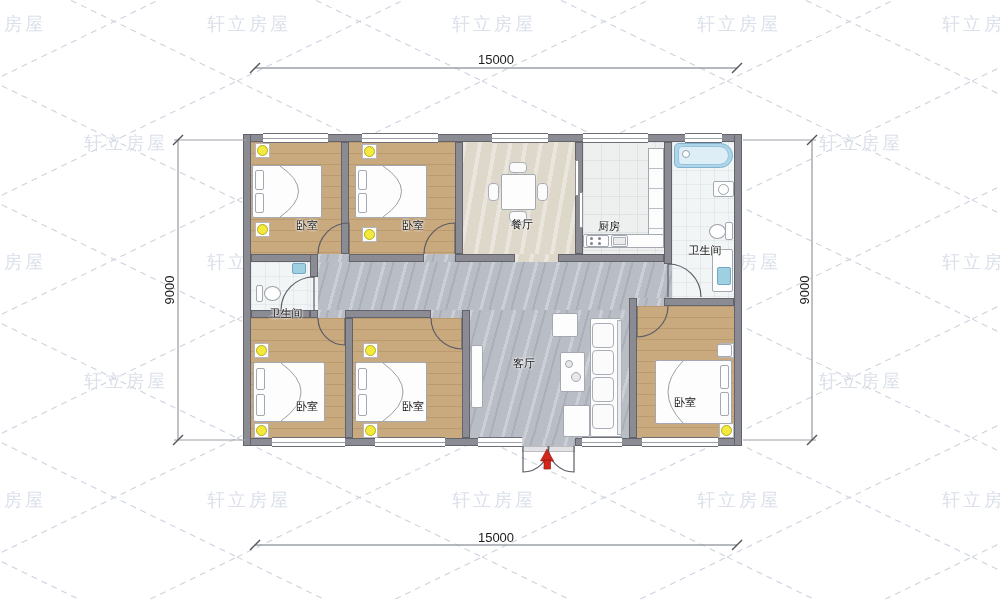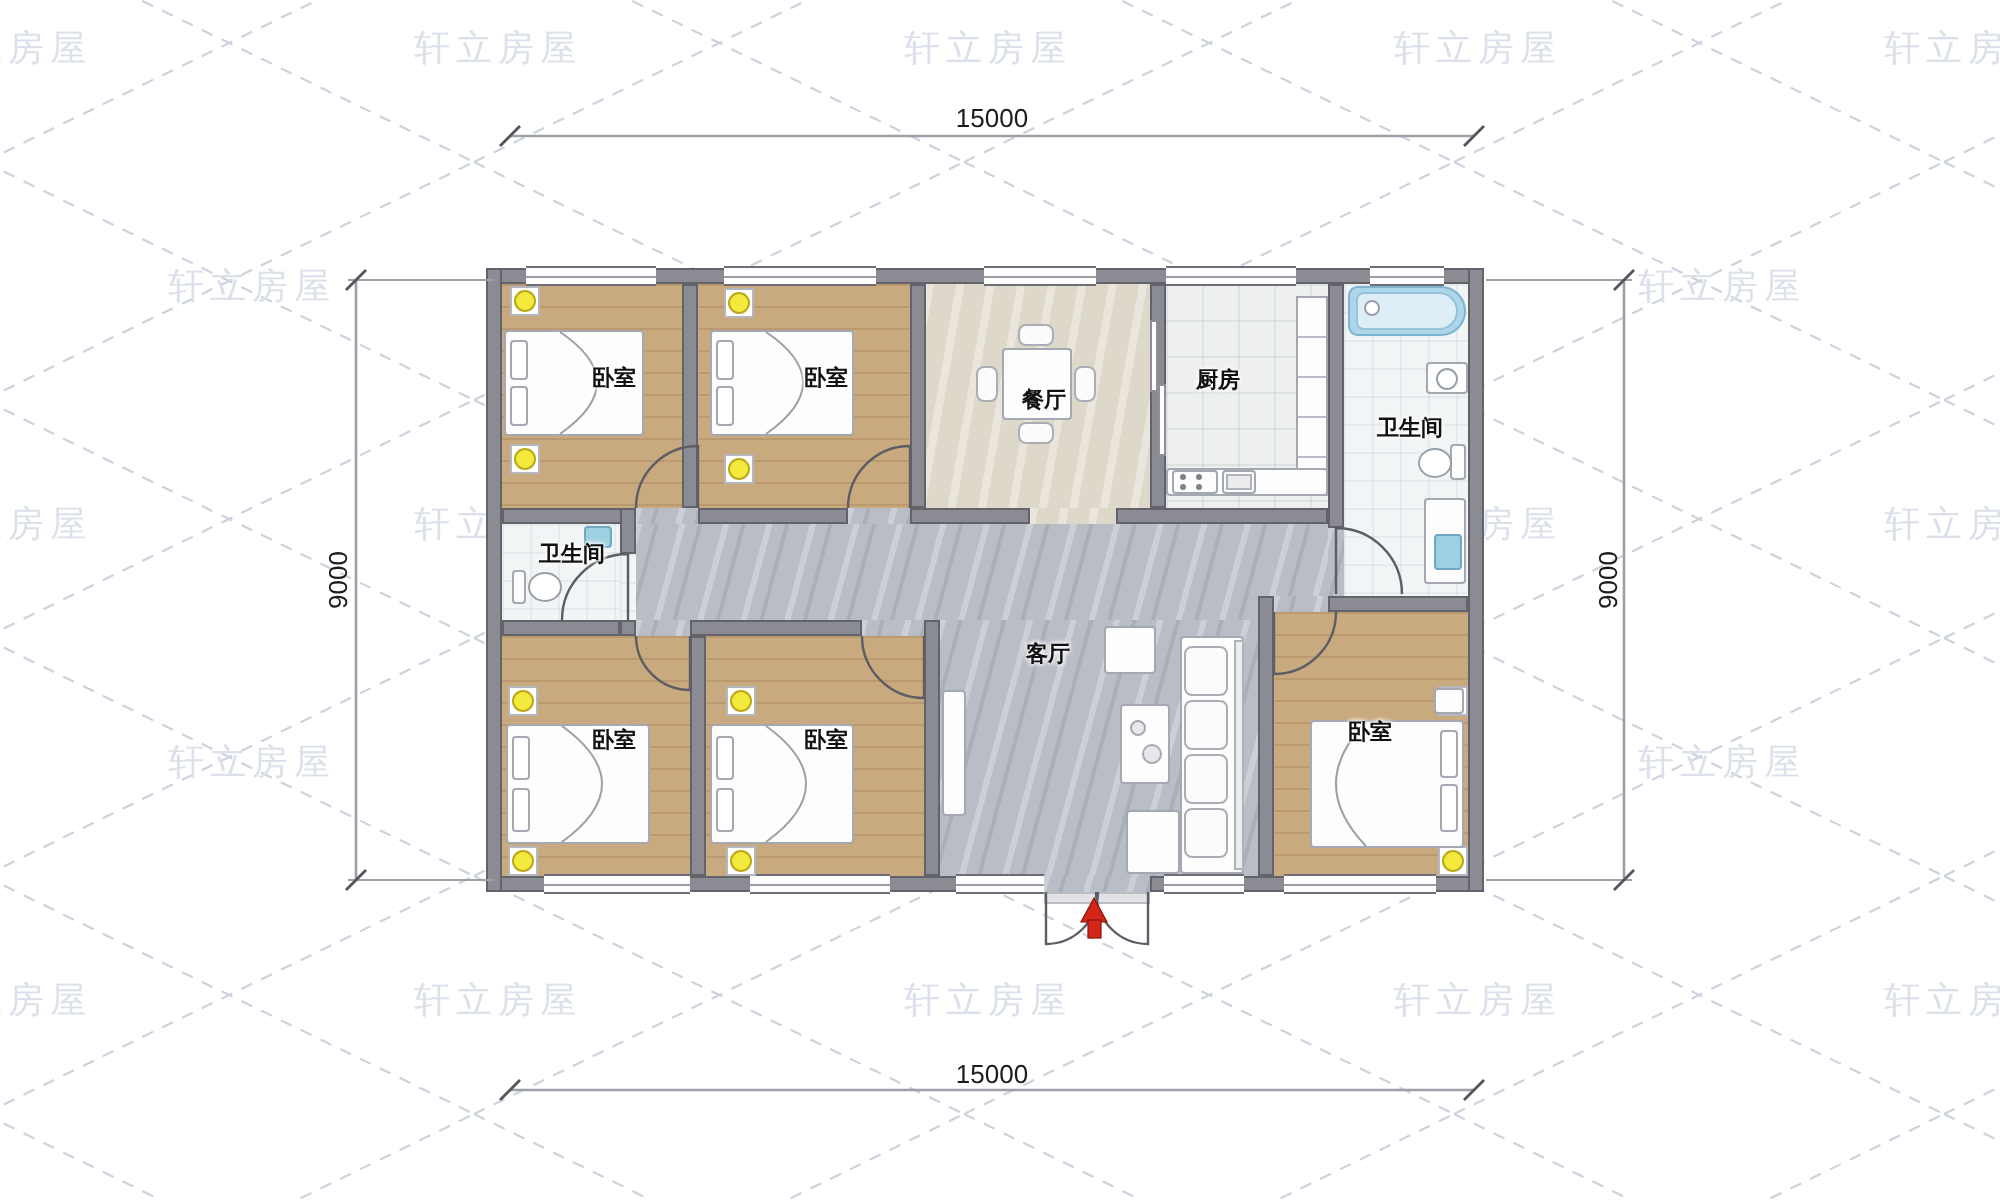--- a/index.html
+++ b/index.html
@@ -29,22 +29,22 @@
   .cush{background:#fbfbfc;border:1px solid #a9aeb6;border-radius:4px;}
   .tub{background:#aed6ea;border:1px solid #7fb2cf;border-radius:5px 13px 13px 5px;}
   .tub-in{background:#ddeef7;border:1px solid #96c3da;border-radius:4px 10px 10px 4px;}
   .blue{background:#9fd0e2;border:1px solid #6ea8c2;border-radius:2px;}
   .bowl{background:#fff;border:1px solid #9aa0a8;border-radius:50%;}
   .dot-k{background:#7d838d;border-radius:50%;}
   .dot-g{background:#e8e8ea;border:1px solid #a3a8b1;border-radius:50%;}
   .slide{background:#fff;border:1px solid #8e8e96;}
   .counter{background:#fdfdfe;border:1px solid #a3a8b1;
            background-image:repeating-linear-gradient(180deg,transparent 0 19px,#b9bec6 19px 20px);}
-  .label{position:absolute;transform:translate(-50%,-50%);font-weight:bold;font-size:11px;color:#111;
-         white-space:nowrap;text-shadow:0 0 2px #fff,0 0 2px #fff,0 0 3px #fff;}
+  .label{position:absolute;transform:translate(-50%,-50%);font-weight:normal;font-size:11px;color:#111;
+         white-space:nowrap;text-shadow:0 0 2px #fff,0 0 2px #fff,0 0 3px #fff;margin-top:36px;}
   .dim-label{position:absolute;font-size:13px;color:#1c1c1c;transform:translate(-50%,-50%);
              background:transparent;white-space:nowrap;}
   .dim-label.vert{transform:translate(-50%,-50%) rotate(-90deg);}
 </style>
 </head>
 <body>
 
 <div class="stage">
 
   <svg class="layer" width="1000" height="600">
@@ -244,21 +244,21 @@
       </g>
     <g>
       <polygon points="547,449 540.5,461 553.5,461" fill="#d3261a" stroke="#8e120b" stroke-width="0.6"></polygon>
       <rect x="544" y="460" width="6.5" height="9" fill="#d3261a" stroke="#8e120b" stroke-width="0.6"></rect>
     </g>
   </svg>
 
   <div>
     <span class="label" style="left:307px;top:189px">卧室</span>
     <span class="label" style="left:413px;top:189px">卧室</span>
-    <span class="label" style="left:522px;top:200px">餐厅</span>
+    <span class="label" style="left:522px;top:188px">餐厅</span>
     <span class="label" style="left:609px;top:190px">厨房</span>
     <span class="label" style="left:705px;top:214px">卫生间</span>
     <span class="label" style="left:286px;top:277px">卫生间</span>
     <span class="label" style="left:524px;top:327px">客厅</span>
     <span class="label" style="left:307px;top:370px">卧室</span>
     <span class="label" style="left:413px;top:370px">卧室</span>
     <span class="label" style="left:685px;top:366px">卧室</span>
   </div>
 
   <div>

